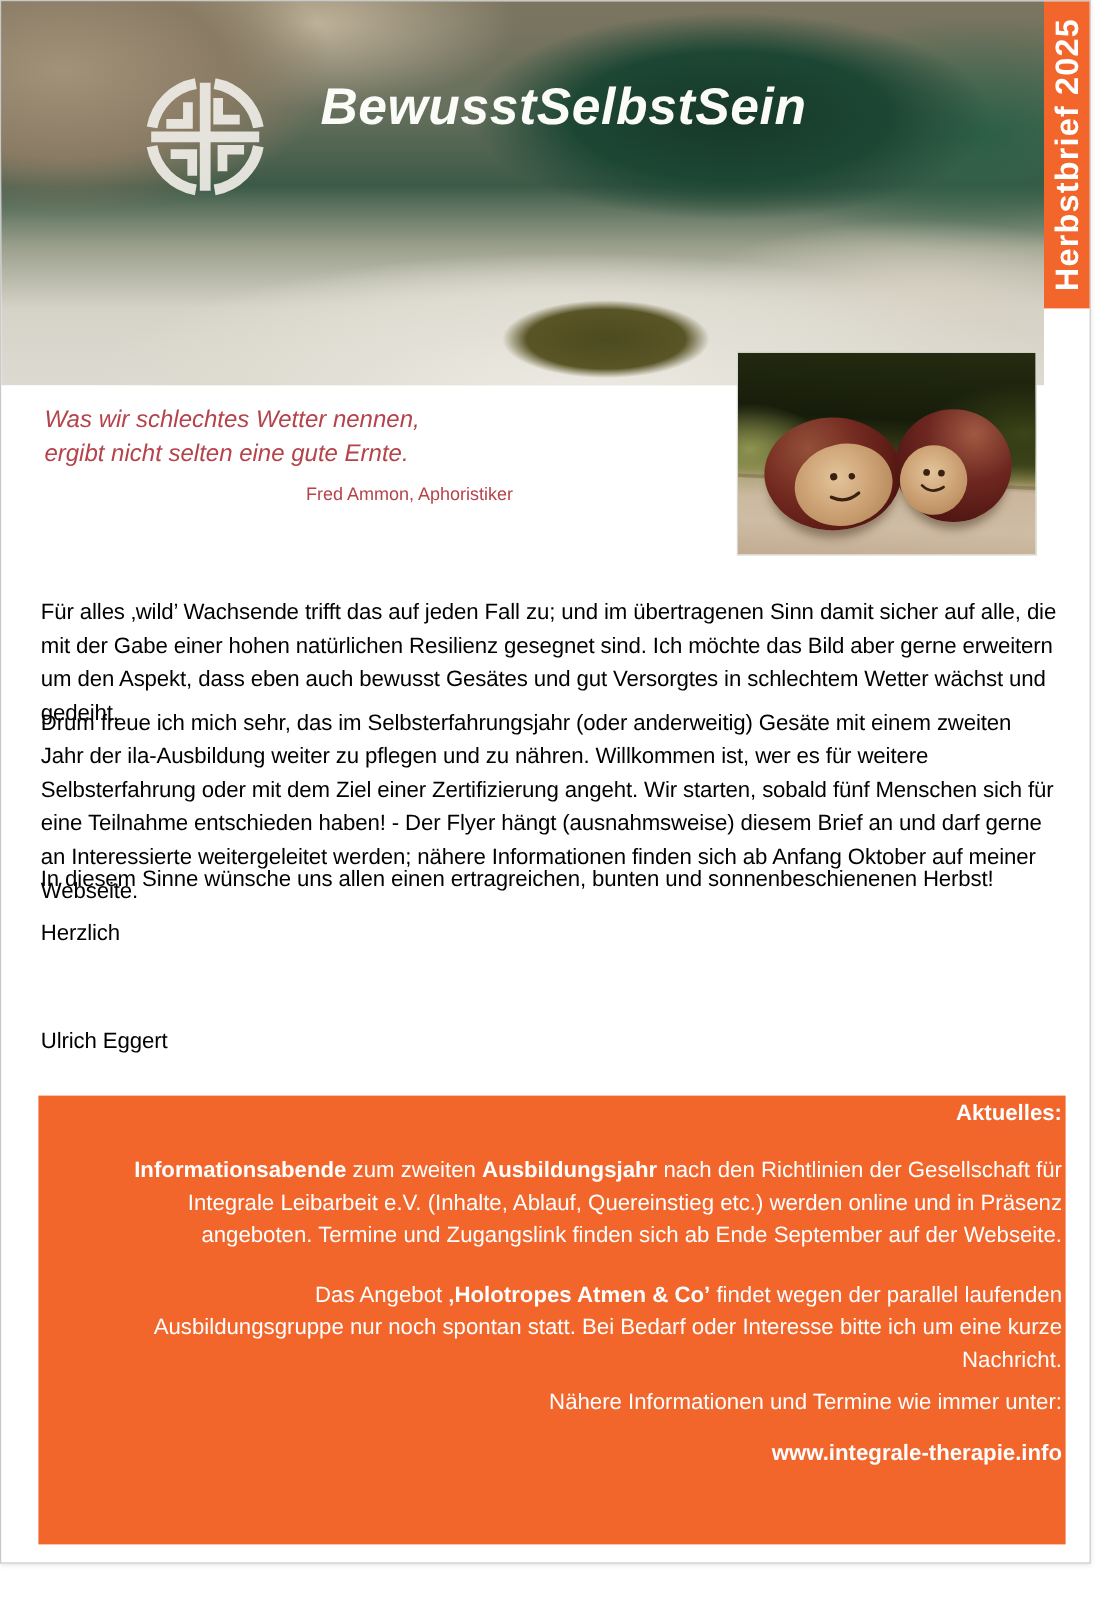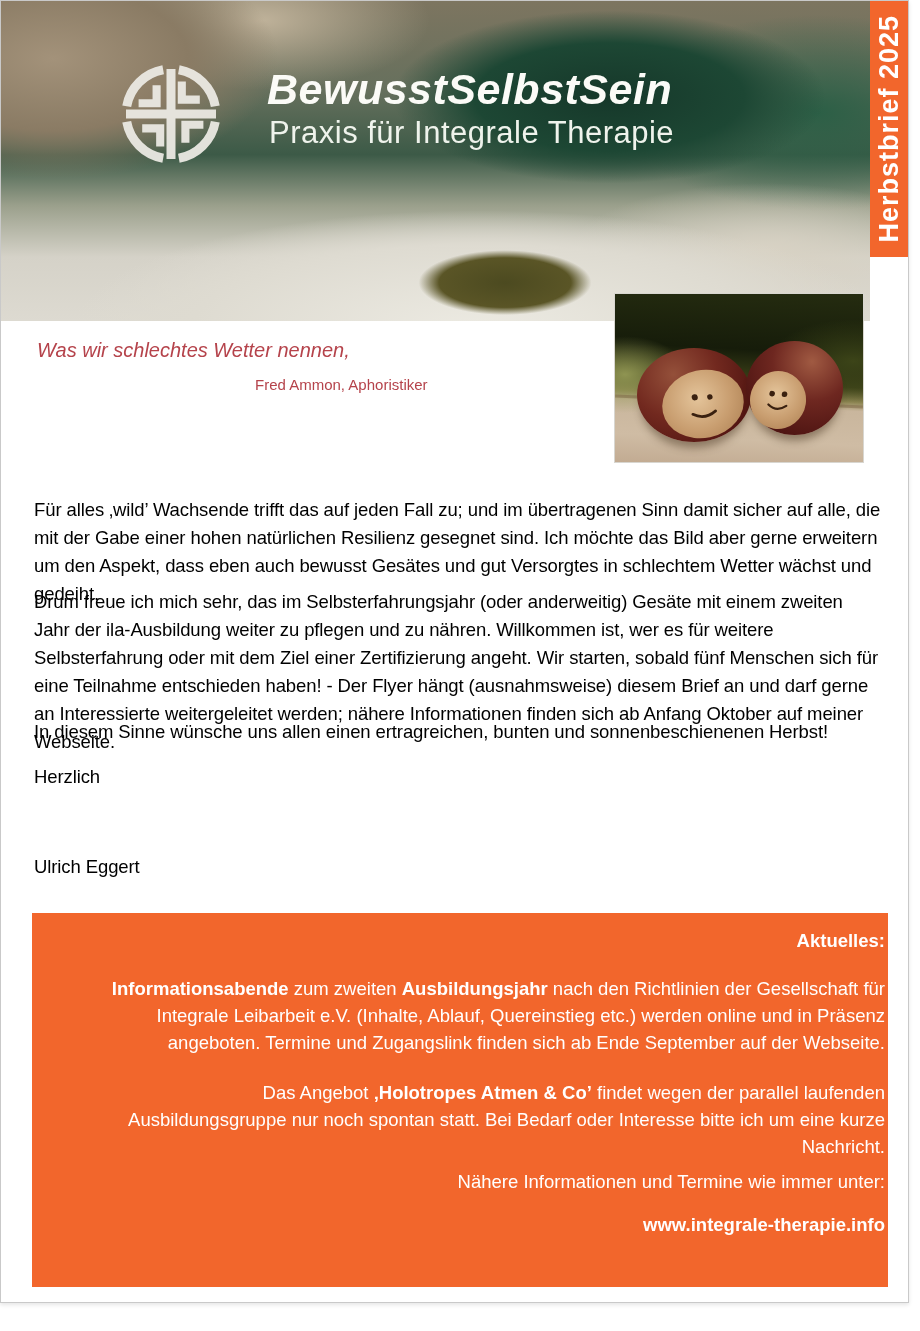--- a/index.html
+++ b/index.html
@@ -95,21 +95,21 @@
   .p3 { top:717px; }
   .closing1 { top:762px; }
   .closing2 { top:807px; }
   .signature { top:852px; }
   .red { color:#b5434b; }
   
   .aktuelles-box {
     position:absolute; left:31px; top:912px; width:856px; height:374px;
     background:#f2662c; color:#ffffff;
     text-align:right; font-size:18.5px; line-height:27px;
-    padding:14px 3px 0 70px; overflow:hidden;
+    padding:0 3px 0 70px; overflow:hidden;
   }
   .aktuelles-heading { font-weight:700; }
   .ak-par-1 { margin-top:21px; }
   .ak-par-2 { margin-top:23px; }
   .ak-par-3 { margin-top:8px; }
   .ak-web-1 { margin-top:16px; font-weight:700; }
 </style>
 </head>
 <body>
 
@@ -126,29 +126,29 @@
         <path d="M 10 60 L 110 60"></path>
       </g>
       <g fill="none" stroke="#eceae4" stroke-width="9">
         <path d="M 72 24 L 72 44 L 92 44"></path>
         <path d="M 96 72 L 76 72 L 76 92"></path>
         <path d="M 48 96 L 48 76 L 28 76"></path>
         <path d="M 24 48 L 44 48 L 44 28"></path>
       </g>
     </svg>
     <div class="brand-title">BewusstSelbstSein</div>
-    <div class="brand-subtitle">Praxis für Integrale Therapie</div>
   </div>
 
   <div class="banner" style="background:#f2662c;">
     <div class="banner-text">Herbstbrief 2025</div>
   </div>
 
   <div class="quote red">
     <div>Was wir schlechtes Wetter nennen,</div>
+    <div>ergibt nicht selten eine gute Ernte.</div>
     <div class="quote-attribution">Fred Ammon, Aphoristiker</div>
   </div>
 
   <div class="chestnut-photo">
     <div class="plank-line"></div>
     <div class="chestnut chestnut-left">
       <div class="face-patch face-left">
         <svg class="face-svg" viewBox="0 0 100 100">
           <circle cx="40" cy="38" r="4.5" fill="#3a2110"></circle>
           <circle cx="62" cy="42" r="4" fill="#3a2110"></circle>

